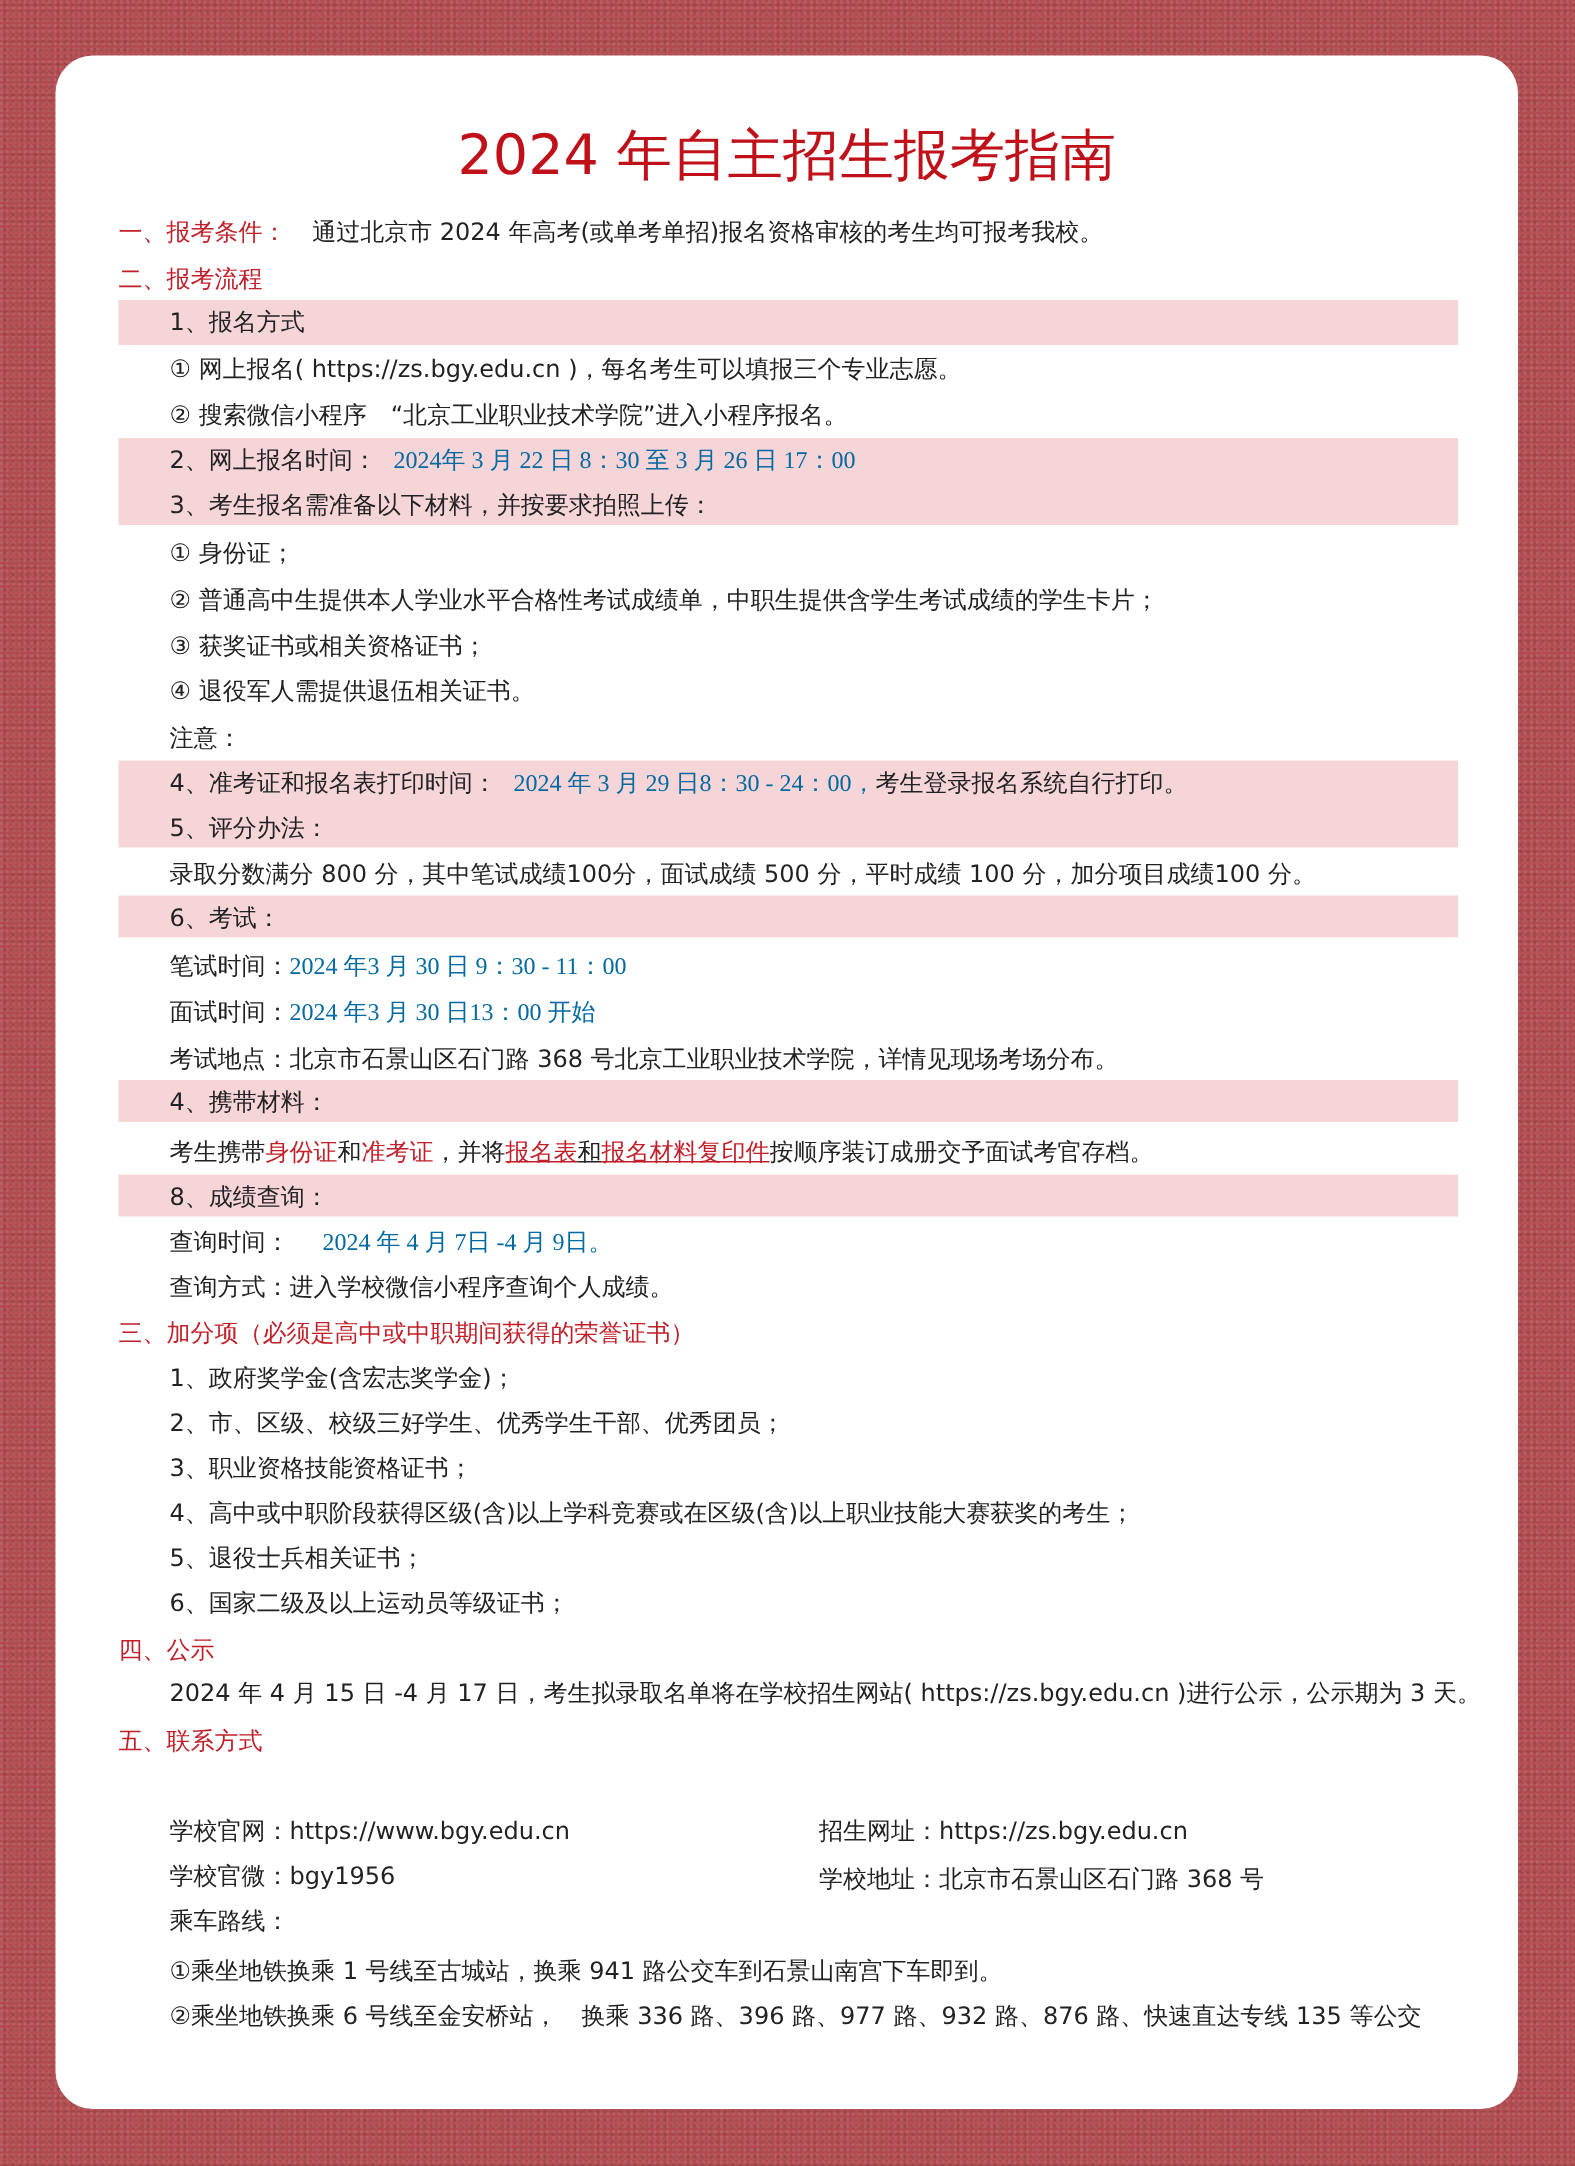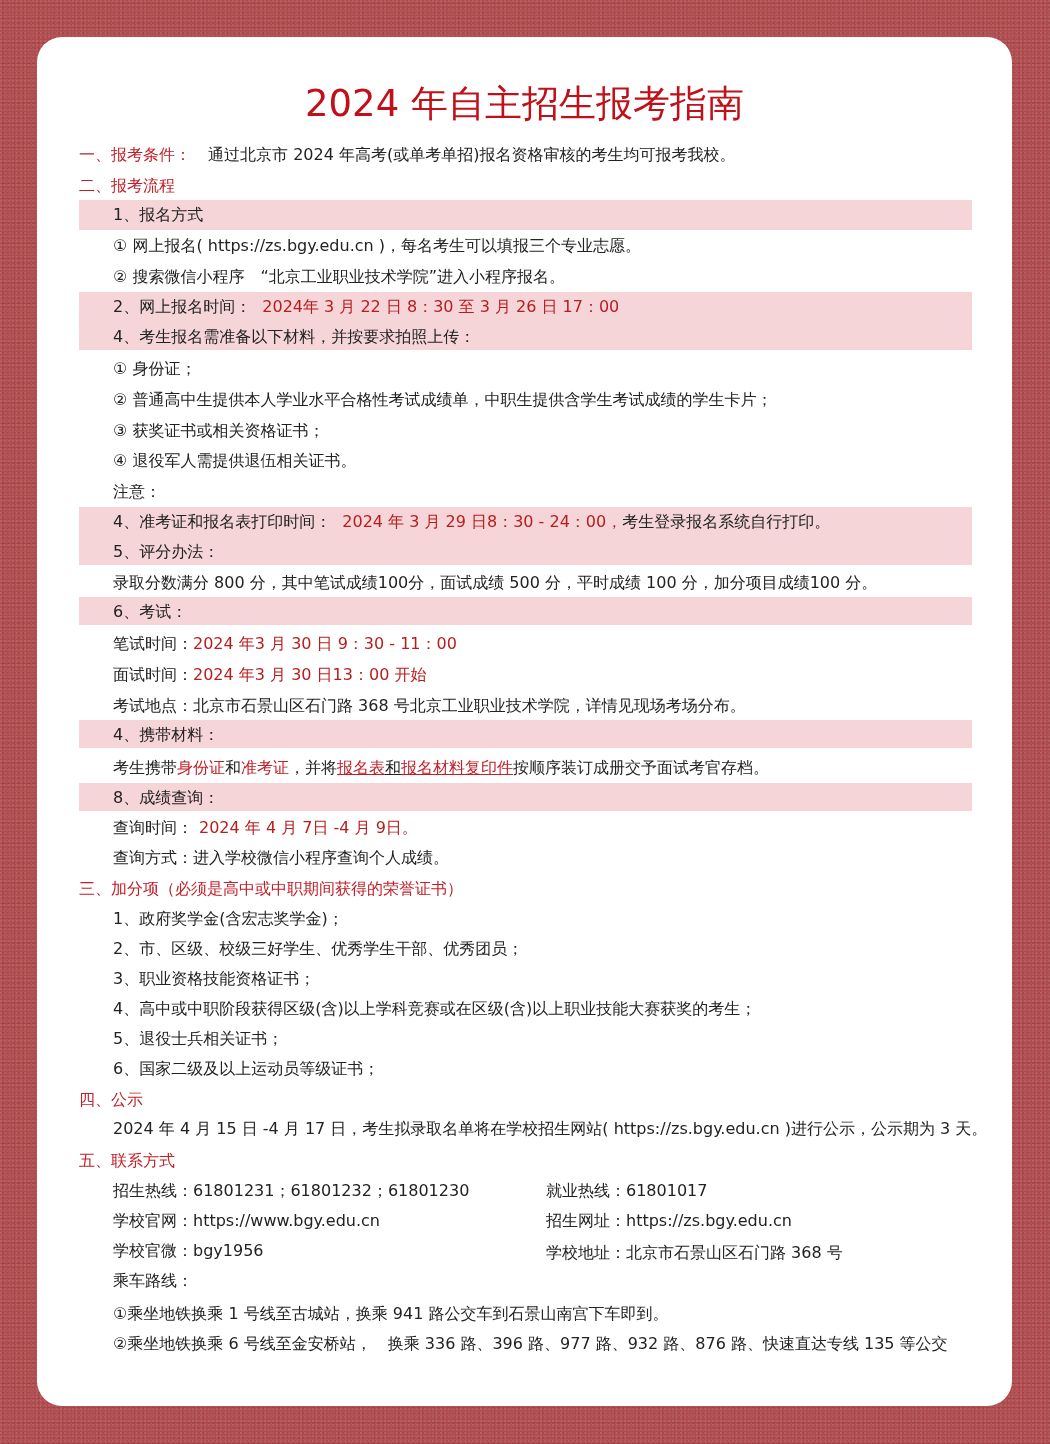--- a/index.html
+++ b/index.html
@@ -25,21 +25,21 @@
   }
   .row {
     position:absolute; left:42px; width:893px; height:30px;
     font-size:16px; line-height:30px; color:#222;
     white-space:nowrap;
   }
   .band { background:#f5d5d8; }
   .ind1 { padding-left:34px; box-sizing:border-box; }
   .ind0 { padding-left:0; }
   .red { color:#c0202a; }
-  .blue { color:#b91c1c; }
+  .blue { color:#0369a1;font-family:Liberation Serif, serif; }
   .redu { color:#c0202a; text-decoration:underline; text-decoration-color:#c0202a; }
   .h { color:#c0202a; }
   .col2 { position:absolute; left:467px; top:0; }
   .free { position:absolute; font-size:16px; line-height:26px; color:#222; }
 </style>
 </head>
 <body>
 
 <div class="paper">
   <div class="title">2024 年自主招生报考指南</div>
@@ -62,21 +62,21 @@
   <div class="row ind1" style="top:225px;">
     <span>② 搜索微信小程序　“北京工业职业技术学院”进入小程序报名。</span>
   </div>
 
   <div class="row band ind1" style="top:255px; height:58px;">
     <div style="height:30px;">
       <span>2、网上报名时间：</span>
       <span class="blue" style="margin-left:6px;">2024年 3 月 22 日 8：30 至 3 月 26 日 17：00</span>
     </div>
     <div style="height:30px;">
-      <span>4、考生报名需准备以下材料，并按要求拍照上传：</span>
+      <span>3、考生报名需准备以下材料，并按要求拍照上传：</span>
     </div>
   </div>
 
   <div class="row ind1" style="top:317px;"><span>① 身份证；</span></div>
   <div class="row ind1" style="top:348px;"><span>② 普通高中生提供本人学业水平合格性考试成绩单，中职生提供含学生考试成绩的学生卡片；</span></div>
   <div class="row ind1" style="top:379px;"><span>③ 获奖证书或相关资格证书；</span></div>
   <div class="row ind1" style="top:409px;"><span>④ 退役军人需提供退伍相关证书。</span></div>
   <div class="row ind1" style="top:440px;"><span>注意：</span></div>
 
   <div class="row band ind1" style="top:470px; height:58px;">
@@ -109,21 +109,21 @@
     <span>4、携带材料：</span>
   </div>
   <div class="row ind1" style="top:716px;">
     <span>考生携带</span><span class="red">身份证</span><span>和</span><span class="red">准考证</span><span>，并将</span><span class="redu">报名表</span><span style="text-decoration:underline;">和</span><span class="redu">报名材料复印件</span><span>按顺序装订成册交予面试考官存档。</span>
   </div>
 
   <div class="row band ind1" style="top:746px; height:28px;">
     <span>8、成绩查询：</span>
   </div>
   <div class="row ind1" style="top:776px;">
-    <span>查询时间：</span><span class="blue" style="margin-left:6px;">2024 年 4 月 7日 -4 月 9日。</span>
+    <span>查询时间：</span><span class="blue" style="margin-left:22px;">2024 年 4 月 7日 -4 月 9日。</span>
   </div>
   <div class="row ind0" style="top:837px;">
     <span class="h">三、加分项（必须是高中或中职期间获得的荣誉证书）</span>
   </div>
 
   <div class="row ind1" style="top:806px;">
     <span>查询方式：进入学校微信小程序查询个人成绩。</span>
   </div>
   <div class="row ind1" style="top:867px;"><span>1、政府奖学金(含宏志奖学金)；</span></div>
   <div class="row ind1" style="top:897px;"><span>2、市、区级、校级三好学生、优秀学生干部、优秀团员；</span></div>
@@ -135,24 +135,20 @@
   <div class="row ind0" style="top:1048px;">
     <span class="h">四、公示</span>
   </div>
   <div class="row ind1" style="top:1077px; width:940px;">
     <span>2024 年 4 月 15 日 -4 月 17 日，考生拟录取名单将在学校招生网站( https://zs.bgy.edu.cn )进行公示，公示期为 3 天。</span>
   </div>
 
   <div class="row ind0" style="top:1109px;">
     <span class="h">五、联系方式</span>
   </div>
-  <div class="row ind1" style="top:1139px;">
-    <span>招生热线：61801231；61801232；61801230</span>
-    <span class="col2">就业热线：61801017</span>
-  </div>
   <div class="row ind1" style="top:1169px;">
     <span>学校官网：https://www.bgy.edu.cn</span>
     <span class="col2">招生网址：https://zs.bgy.edu.cn</span>
   </div>
   <div class="row ind1" style="top:1199px;">
     <span>学校官微：bgy1956</span>
     <span class="col2" style="top:2px;">学校地址：北京市石景山区石门路 368 号</span>
   </div>
   <div class="row ind1" style="top:1229px;">
     <span>乘车路线：</span>

